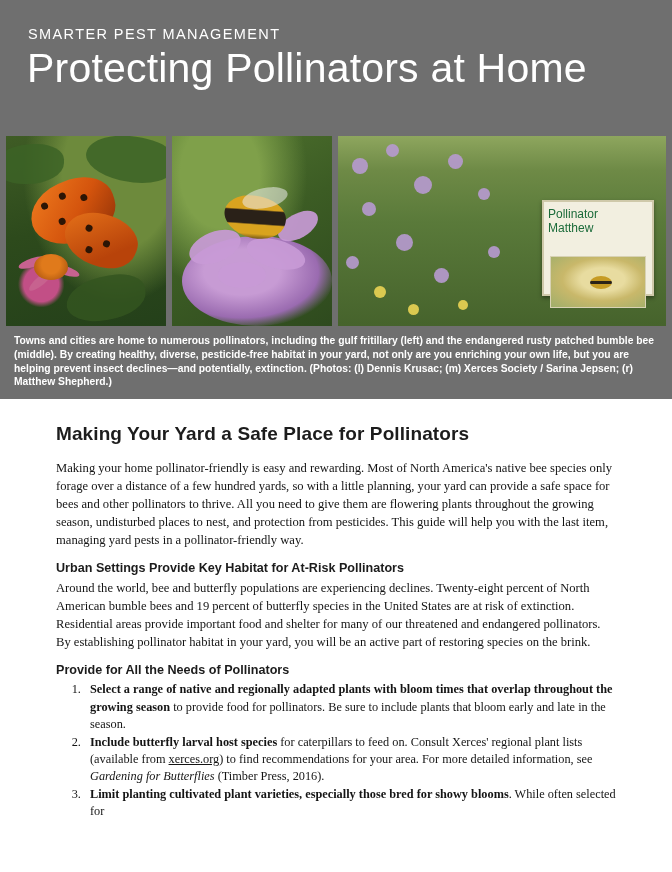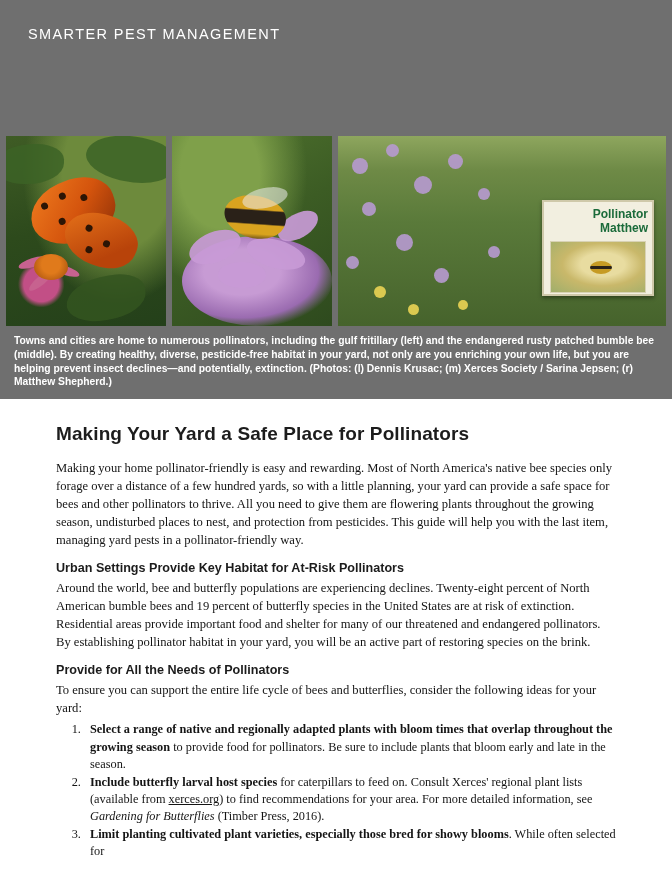--- a/index.html
+++ b/index.html
@@ -140,26 +140,26 @@
   .sign {
     position: absolute;
     right: 12px; top: 64px;
     width: 112px; height: 96px;
     background: #f2efe0;
     border: 2px solid #cfc9aa;
     box-shadow: 0 2px 4px rgba(0,0,0,.4);
   }
   .sign-title {
     font-family: "Liberation Sans", sans-serif;
-    font-weight: 700;
+    font-weight: 400;
     font-size: 12px;
     color: #1b6b3a;
-    text-align: right;
+    text-align: left;
     line-height: 1.15;
-    padding: 6px 4px 5px 4px;
+    padding: 6px 4px 20px 4px;
   }
   .sign-art {
     margin: 0 6px;
     height: 52px;
     background: radial-gradient(ellipse at 55% 45%, #e8dca0 0 30%, #c9b86a 55%, #9fae6b 100%);
     border: 1px solid #d8d2b4;
     position: relative;
     overflow: hidden;
   }
   .sign-bee {
@@ -251,20 +251,21 @@
     font-size: 9.6px; font-style: italic; margin-top: 5px; letter-spacing: .5px;
   }
 </style>
 </head>
 <body>
 
 <div class="page">
 
   <div class="header">
     <div class="eyebrow">SMARTER PEST MANAGEMENT</div>
+    <h1 class="main-title">Protecting Pollinators at Home</h1>
   </div>
 
   <div class="photos">
 
     <div class="photo p1">
       <div class="p1-bg"></div>
       <div class="p1-leaf" style="width:70px;height:40px;left:-12px;top:8px;"></div>
       <div class="p1-leaf" style="width:90px;height:46px;left:80px;top:0px;transform:rotate(12deg);"></div>
       <div class="p1-leaf" style="width:80px;height:44px;left:60px;top:140px;transform:rotate(-8deg);background:#345520;"></div>
       <div class="cone-petal" style="left:12px;top:122px;transform:rotate(-18deg);"></div>
@@ -326,21 +327,20 @@
   <div class="caption">Towns and cities are home to numerous pollinators, including the gulf fritillary (left) and the endangered rusty patched bumble bee (middle). By creating healthy, diverse, pesticide-free habitat in your yard, not only are you enriching your own life, but you are helping prevent insect declines—and potentially, extinction. (Photos: (l) Dennis Krusac; (m) Xerces Society / Sarina Jepsen; (r) Matthew Shepherd.)</div>
 
   <div class="body">
     <h2 class="section-title">Making Your Yard a Safe Place for Pollinators</h2>
     <p class="body-text">Making your home pollinator-friendly is easy and rewarding. Most of North America's native bee species only forage over a distance of a few hundred yards, so with a little planning, your yard can provide a safe space for bees and other pollinators to thrive.  All you need to give them are flowering plants throughout the growing season, undisturbed places to nest, and protection from pesticides. This guide will help you with the last item, managing yard pests in a pollinator-friendly way.</p>
 
     <h3 class="sub-head">Urban Settings Provide Key Habitat for At-Risk Pollinators</h3>
     <p class="body-text">Around the world, bee and butterfly populations are experiencing declines. Twenty-eight percent of North American bumble bees and 19 percent of butterfly species in the United States are at risk of extinction. Residential areas provide important food and shelter for many of our threatened and endangered pollinators. By establishing pollinator habitat in your yard, you will be an active part of restoring species on the brink.</p>
 
     <h3 class="sub-head">Provide for All the Needs of Pollinators</h3>
-    <p class="body-text" style="margin-bottom:4px;">To ensure you can support the entire life cycle of bees and butterflies, consider the following ideas for your yard:</p>
 
     <ol class="tips">
       <li>
         <span class="b">Select a range of native and regionally adapted plants with bloom times that overlap throughout the growing season</span><span> to provide food for pollinators. Be sure to include plants that bloom early and late in the season.</span>
       </li>
       <li>
         <span class="b">Include butterfly larval host species</span><span> for caterpillars to feed on. Consult Xerces' regional plant lists (available from </span><span class="lnk">xerces.org</span><span>) to find recommendations for your area. For more detailed information, see </span><span class="i">Gardening for Butterflies</span><span> (Timber Press, 2016).</span>
       </li>
       <li>
         <span class="b">Limit planting cultivated plant varieties, especially those bred for showy blooms</span><span>. While often selected for</span>

